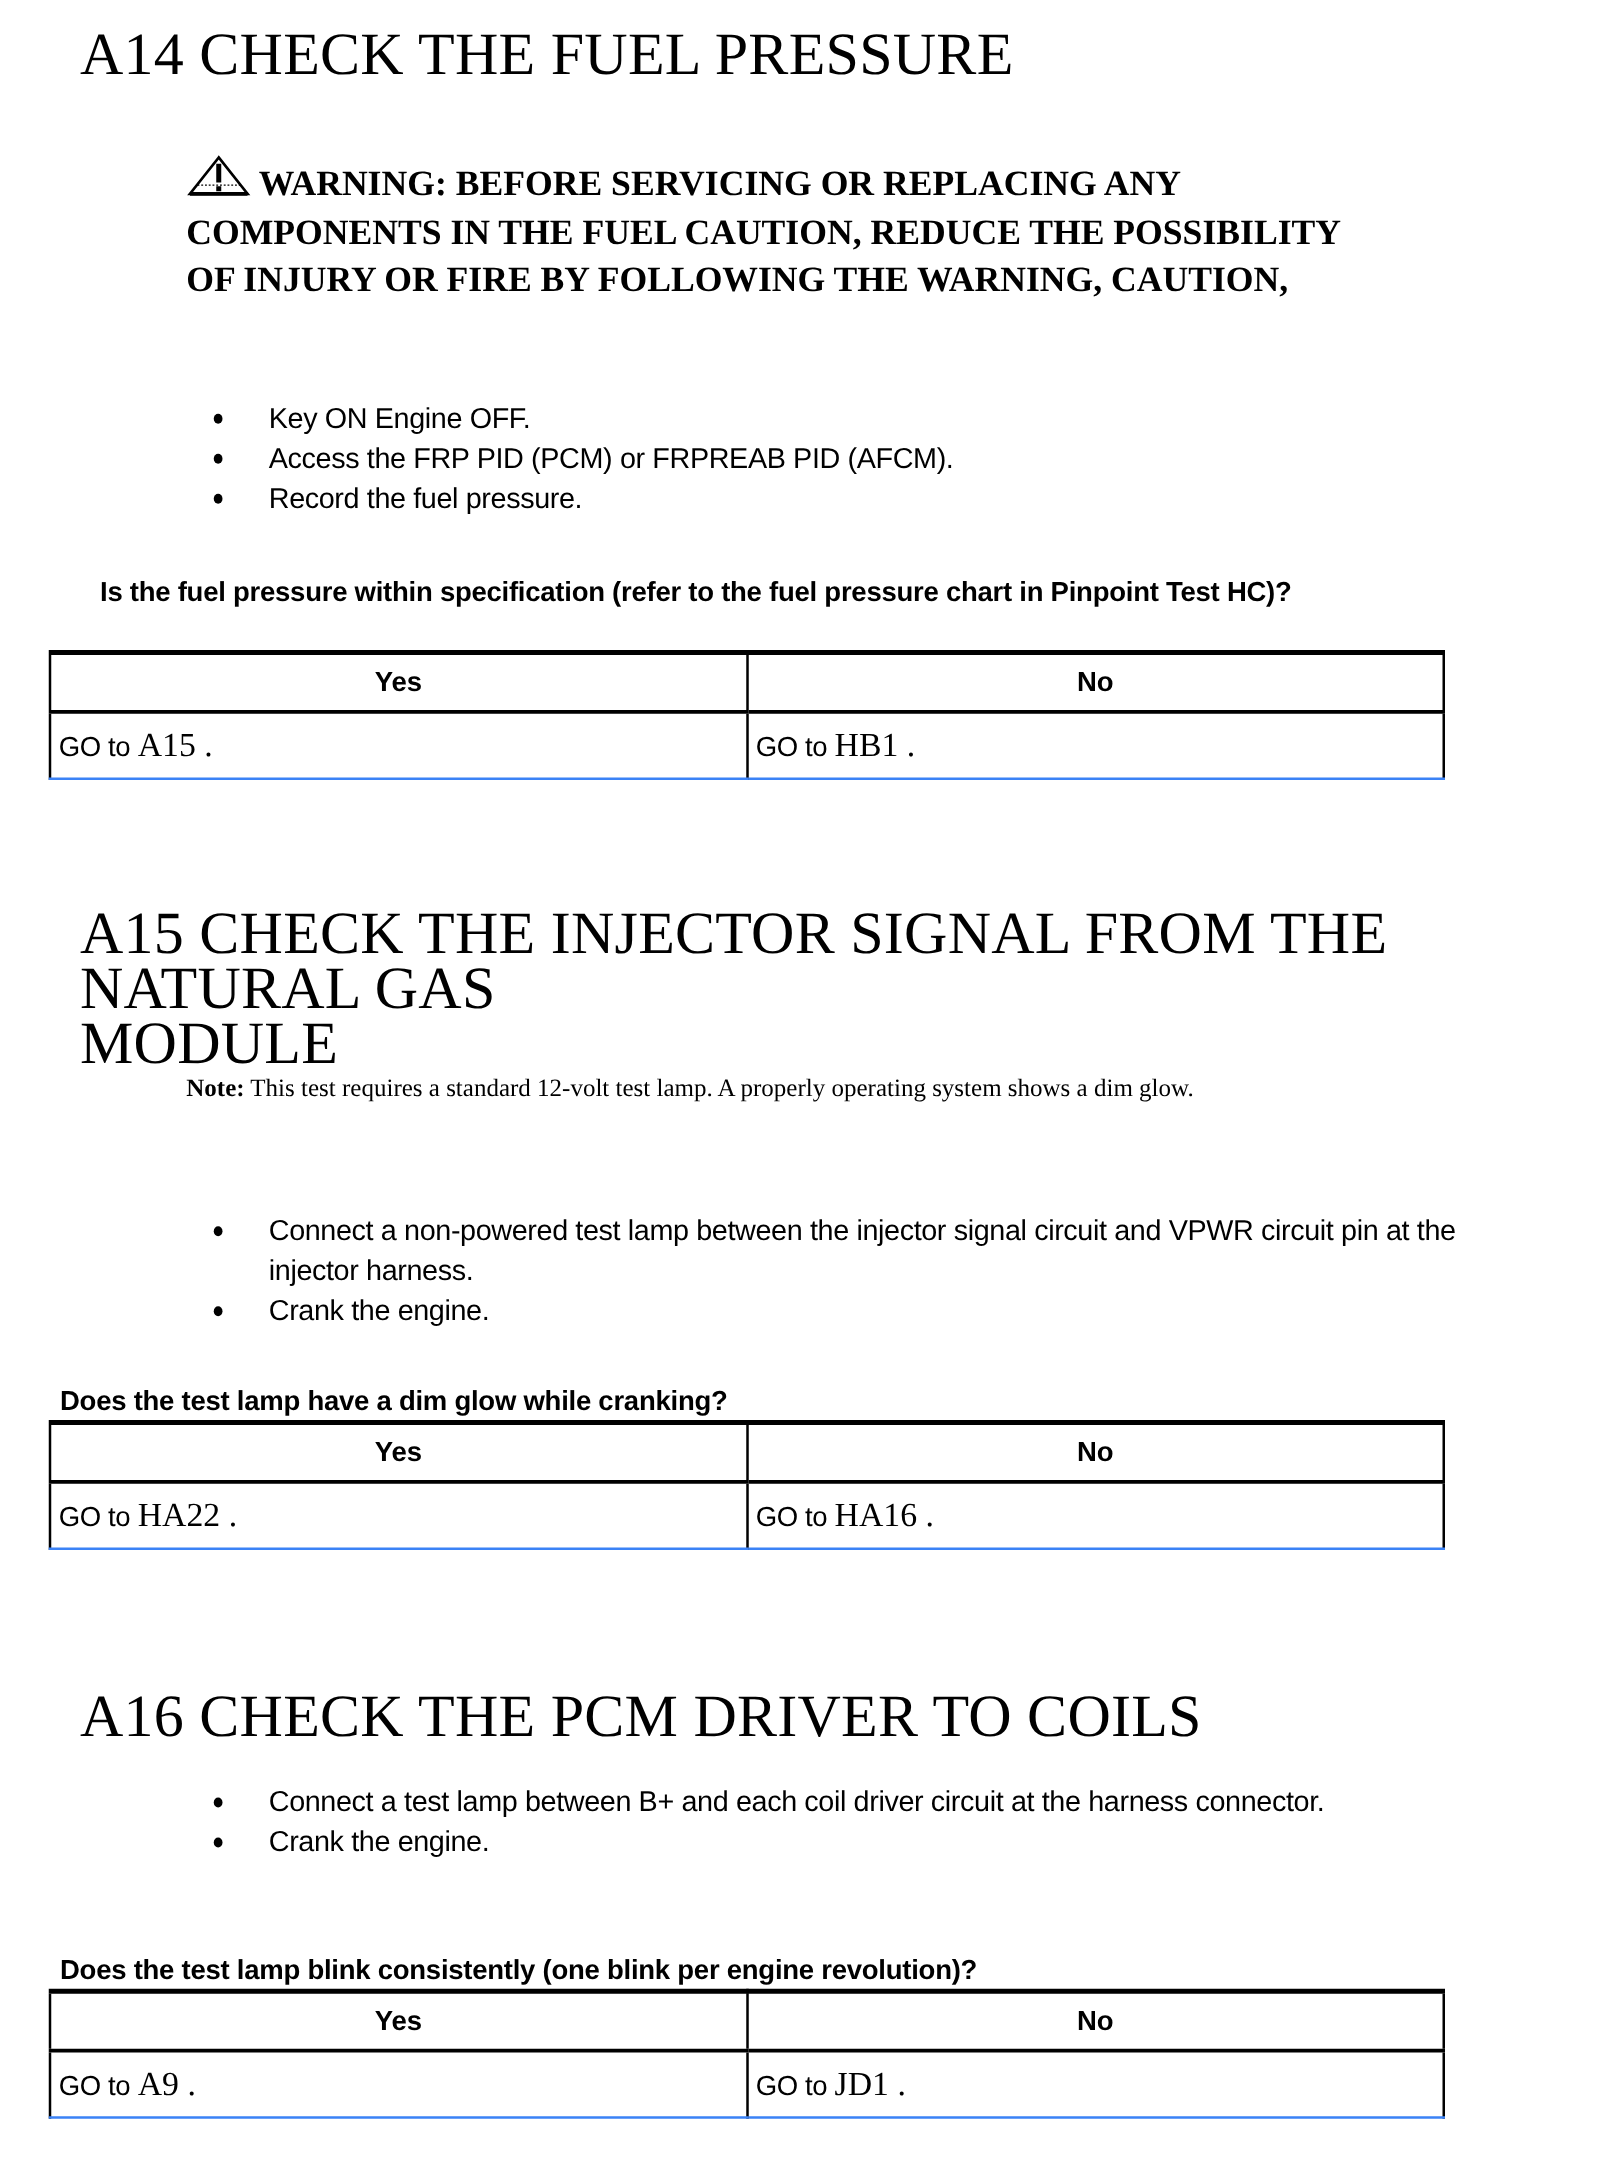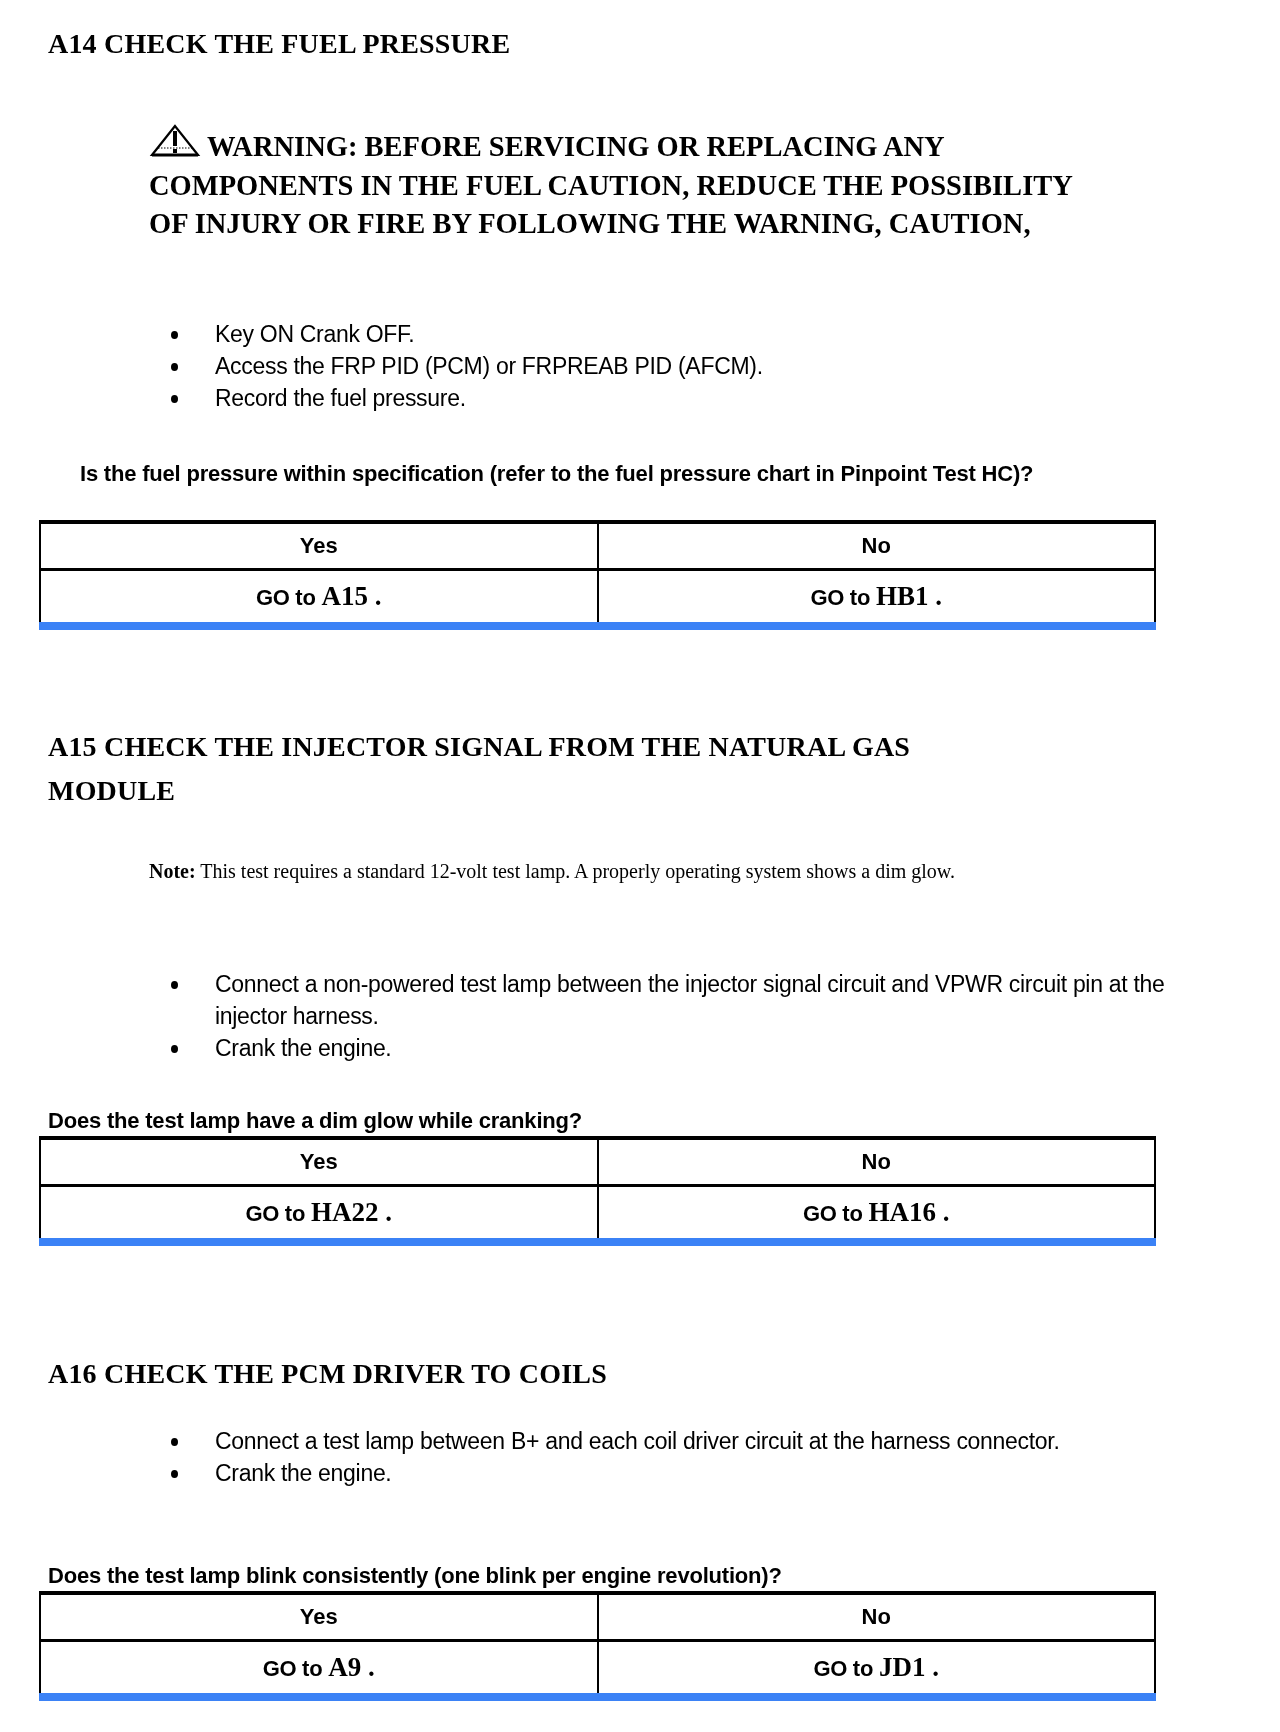--- a/index.html
+++ b/index.html
@@ -1,31 +1,31 @@
 <!DOCTYPE html>
 <html><head>
 <meta charset="utf-8">
 <style>
   html, body { margin: 0; padding: 0; background: #ffffff; }
   body { width: 1280px; height: 1732px; position: relative; overflow: hidden; color: #000; }
   .abs { position: absolute; }
-  .h-title { font-family: "Liberation Serif", "DejaVu Serif", serif; font-weight: bold; font-size: 28px; line-height: 44px; left: 48px; margin: 0; letter-spacing: 0.2px; }
+  .h-title { font-family: "Liberation Serif", "DejaVu Serif", serif; font-weight: normal; font-size: 48px; line-height: 44px; left: 64px; margin: 0; letter-spacing: 0.2px; }
   .warning { font-family: "Liberation Serif", "DejaVu Serif", serif; font-weight: bold; font-size: 28.5px; line-height: 38.6px; left: 149px; width: 1100px; }
   .warn-icon { display: inline-block; width: 52px; height: 34px; vertical-align: -2px; margin-right: 6px; }
   .note { font-family: "Liberation Serif", "DejaVu Serif", serif; font-size: 20px; line-height: 40px; left: 149px; width: 1110px; }
   .note b { font-weight: bold; }
   ul.bullets { margin: 0; padding: 0; list-style: none; left: 171px; width: 1040px; font-family: "Liberation Sans", "DejaVu Sans", sans-serif; font-size: 23px; line-height: 32px; letter-spacing: -0.3px; }
   ul.bullets li { position: relative; padding-left: 44px; margin: 0; }
   ul.bullets li .dot { position: absolute; left: 0; top: 13px; width: 7px; height: 8px; border-radius: 50%; background: #000; }
   .question { font-family: "Liberation Sans", "DejaVu Sans", sans-serif; font-weight: bold; font-size: 22px; line-height: 24px; left: 48px; width: 1180px; letter-spacing: -0.2px; }
   table.yn { border-collapse: collapse; left: 39px; width: 1117px; table-layout: fixed; }
   table.yn th, table.yn td { border: 2px solid #000; padding: 0 6px; }
   table.yn thead tr { border-top: 4px solid #000; }
   table.yn th { font-family: "Liberation Sans", "DejaVu Sans", sans-serif; font-weight: bold; font-size: 22px; height: 44px; text-align: center; border-bottom: 3px solid #000; }
-  table.yn td { height: 51px; font-size: 24px; text-align: center; border-bottom: 8px solid #3b82f6; font-weight: bold; }
+  table.yn td { height: 51px; font-size: 24px; text-align: left; border-bottom: 2px solid #3b82f6; }
   table.yn td .go { font-family: "Liberation Sans", "DejaVu Sans", sans-serif; font-size: 22px; letter-spacing: -0.3px; }
   table.yn td .ref { font-family: "Liberation Serif", "DejaVu Serif", serif; font-size: 27px; }
 </style>
 </head>
 <body>
 
 <h1 class="abs h-title" style="top:22px;">A14 CHECK THE FUEL PRESSURE</h1>
 
 <div class="abs warning" style="top:124px;">
   <div>
@@ -35,21 +35,21 @@
       <line x1="9" y1="24" x2="43" y2="24" stroke="#000" stroke-width="1" stroke-dasharray="1.5,1.5"></line>
       <rect x="24" y="7" width="4" height="15" fill="#000"></rect>
       <rect x="24" y="25" width="4" height="4" fill="#000"></rect>
     </svg><span>WARNING: BEFORE SERVICING OR REPLACING ANY</span>
   </div>
   <div>COMPONENTS IN THE FUEL CAUTION, REDUCE THE POSSIBILITY</div>
   <div>OF INJURY OR FIRE BY FOLLOWING THE WARNING, CAUTION,</div>
 </div>
 
 <ul class="abs bullets" style="top:318px;">
-  <li><span class="dot"></span><span>Key ON Crank OFF.</span></li>
+  <li><span class="dot"></span><span>Key ON Engine OFF.</span></li>
   <li><span class="dot"></span><span>Access the FRP PID (PCM) or FRPREAB PID (AFCM).</span></li>
   <li><span class="dot"></span><span>Record the fuel pressure.</span></li>
 </ul>
 
 <div class="abs question" style="top:462px;margin-left:32px;">Is the fuel pressure within specification (refer to the fuel pressure chart in Pinpoint Test HC)?</div>
 
 <table class="abs yn" style="top:520px;">
   <thead>
     <tr>
       <th>Yes</th>

